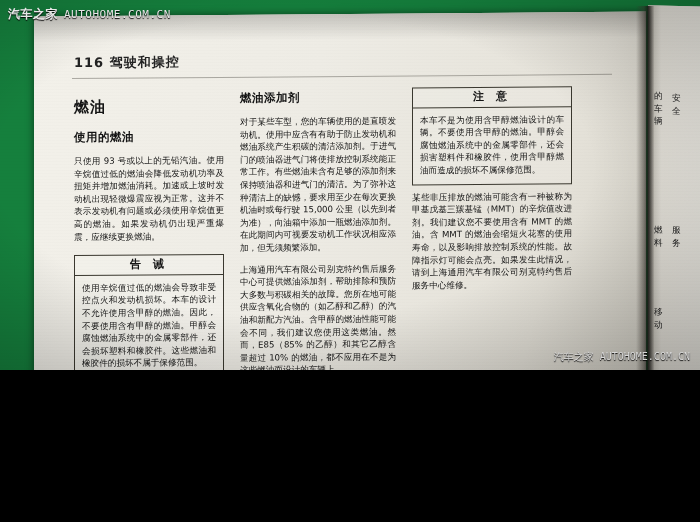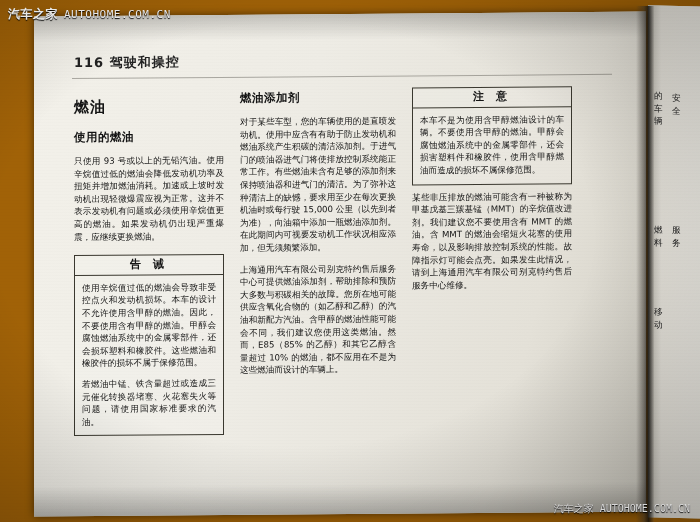--- a/index.html
+++ b/index.html
@@ -9,22 +9,22 @@
   }
   body {
     width: 700px;
     height: 522px;
     overflow: hidden;
     font-family: "DejaVu Sans", "Liberation Sans", sans-serif;
   }
   #page {
     position: relative;
     width: 700px;
-    height: 522px;
-    background: #a16207;
+    height: 370px;
+    background: #15803d;
     overflow: hidden;
     text-decoration: underline;
   }
   
   .wm-top {
     position: absolute;
     top: 6px;
     left: 8px;
     color: #e8e8e8;
     font-size: 11px;

